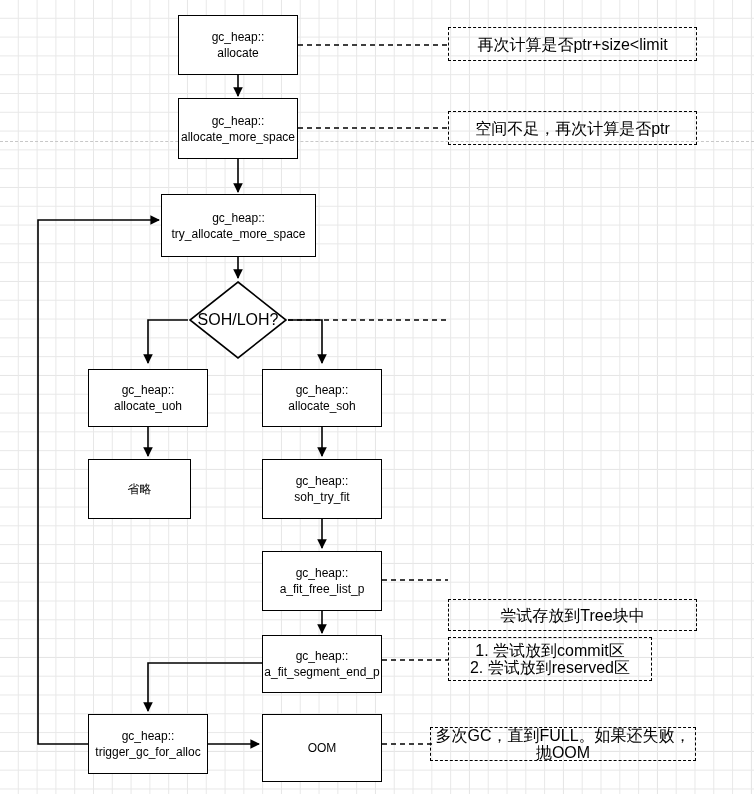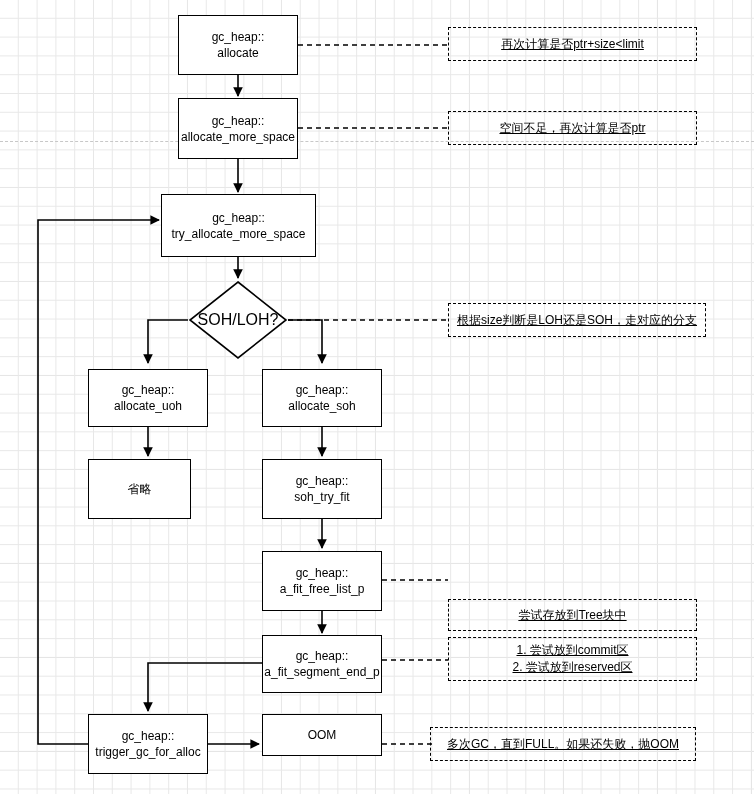--- a/index.html
+++ b/index.html
@@ -60,25 +60,24 @@
   }
   .note {
     position: absolute;
     box-sizing: border-box;
     background: transparent;
     border: 1.6px dashed #000000;
     display: flex;
     align-items: center;
     justify-content: center;
     text-align: center;
-    font-size: 12px;
+    font-size: 16px;
     line-height: 17px;
     color: #000000;
     white-space: pre-line;
-    text-decoration: underline;
   }
   .diamond-wrap {
     position: absolute;
   }
   .diamond-wrap svg { display: block; }
   .diamond-label {
     position: absolute;
     left: 0; top: 0;
     width: 100%;
     height: 100%;
@@ -167,28 +166,27 @@
 
   <div class="node" style="left:262px; top:551px; width:120px; height:60px;">gc_heap::
 a_fit_free_list_p</div>
 
   <div class="node" style="left:262px; top:635px; width:120px; height:58px;">gc_heap::
 a_fit_segment_end_p</div>
 
   <div class="node" style="left:88px; top:714px; width:120px; height:60px;">gc_heap::
 trigger_gc_for_alloc</div>
 
-  <div class="node" style="left:262px; top:714px; width:120px; height:42px;">OOM</div>
+  <div class="node" style="left:262px; top:714px; width:120px; height:68px;">OOM</div>
 
   <div class="note" style="left:448px; top:27px; width:249px; height:34px;">再次计算是否ptr+size&lt;limit</div>
 
   <div class="note" style="left:448px; top:111px; width:249px; height:34px;">空间不足，再次计算是否ptr</div>
 
-  <div class="note" style="left:448px; top:303px; width:258px; height:34px;">根据size判断是LOH还是SOH，走对应的分支</div>
 
   <div class="note" style="left:448px; top:563px; width:249px; height:32px;margin-top:36px;">尝试存放到Tree块中</div>
 
-  <div class="note" style="left:448px; top:637px; width:249px; height:44px;">1. 尝试放到commit区
+  <div class="note" style="left:448px; top:637px; width:204px; height:44px;">1. 尝试放到commit区
 2. 尝试放到reserved区</div>
 
   <div class="note" style="left:430px; top:727px; width:266px; height:34px;">多次GC，直到FULL。如果还失败，抛OOM</div>
 
 </div>
 
 </body></html>

